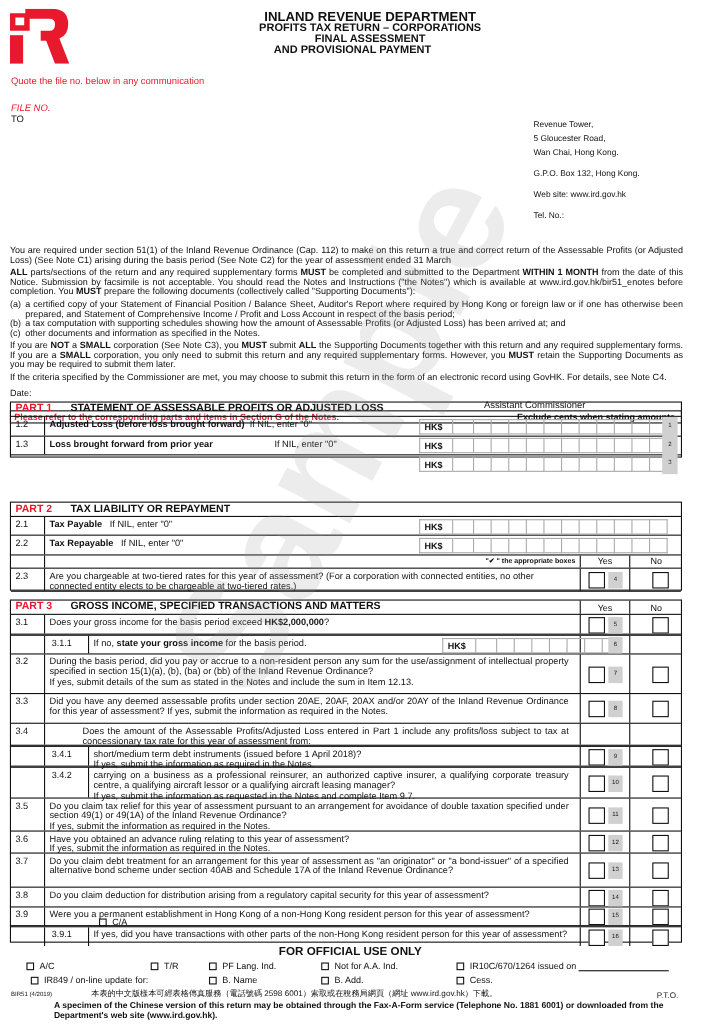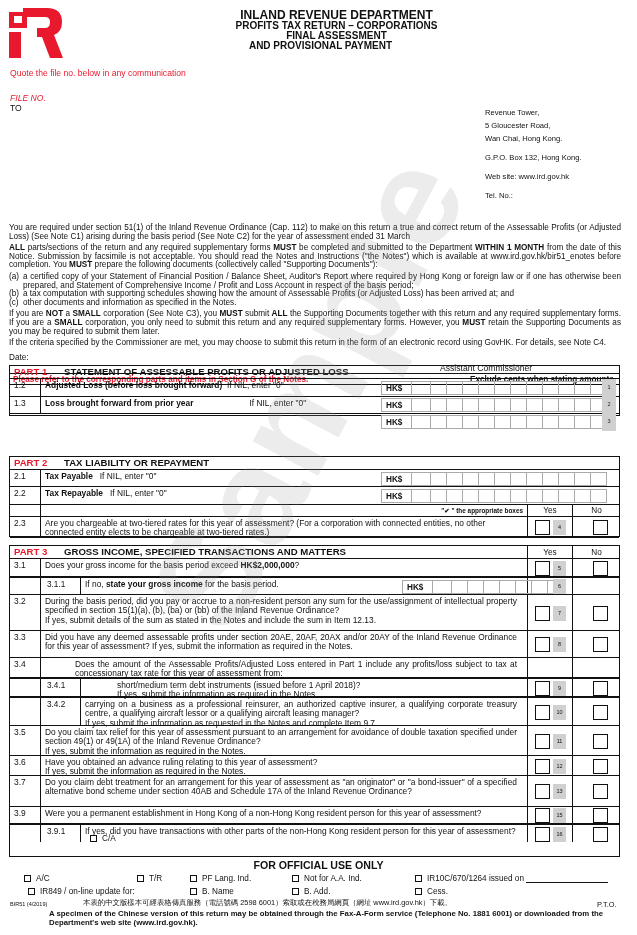--- a/index.html
+++ b/index.html
@@ -313,21 +313,21 @@
         <div class="num">3.4</div>
         <div class="txt" style="padding-right: 102px; text-align: justify;">
           <div>Does the amount of the Assessable Profits/Adjusted Loss entered in Part 1 include any profits/loss subject to tax at concessionary tax rate for this year of assessment from:</div>
         </div>
         <div class="yn-col" style="left: 517px;"></div>
         <div class="yn-col" style="left: 562px;"></div>
       </div>
       <div class="row" style="height: 19px; border-top: 1px solid rgb(17, 17, 17);">
         <div class="num" style="border-right: 1px solid rgb(17, 17, 17);"></div>
         <div style="width: 40px; flex: 0 0 auto; border-right: 1px solid rgb(17, 17, 17); padding: 2px 0px 0px 6px;">3.4.1</div>
-        <div class="txt" style="padding-right: 102px; text-align: justify; margin-left: 32px;">
+        <div class="txt" style="padding-right: 102px; text-align: justify;">
           <div>short/medium term debt instruments (issued before 1 April 2018)?</div>
           <div style="text-align: left;">If yes, submit the information as required in the Notes.</div>
         </div>
         <div class="yn-col" style="left: 517px;"></div>
         <div class="yn-col" style="left: 562px;"></div>
         <div class="cb" style="left: 525px; top: 2px;"></div>
         <div class="tag" style="left: 543px; top: 2px;">9</div>
         <div class="cb" style="left: 583px; top: 2px;"></div>
       </div>
       <div class="row" style="height: 29px; border-top: 1px solid rgb(17, 17, 17);">
@@ -370,20 +370,31 @@
       <div class="row" style="height: 31px;">
         <div class="num">3.7</div>
         <div class="txt" style="padding-right: 102px; text-align: justify;">
           <div>Do you claim debt treatment for an arrangement for this year of assessment as "an originator" or "a bond-issuer" of a specified alternative bond scheme under section 40AB and Schedule 17A of the Inland Revenue Ordinance?</div>
         </div>
         <div class="yn-col" style="left: 517px;"></div>
         <div class="yn-col" style="left: 562px;"></div>
         <div class="cb" style="left: 525px; top: 8px;"></div>
         <div class="tag" style="left: 543px; top: 8px;">13</div>
         <div class="cb" style="left: 583px; top: 8px;"></div>
+      </div>
+      <div class="row" style="height: 18px;">
+        <div class="num">3.8</div>
+        <div class="txt" style="padding-right: 102px; text-align: justify;">
+          <div>Do you claim deduction for distribution arising from a regulatory capital security for this year of assessment?</div>
+        </div>
+        <div class="yn-col" style="left: 517px;"></div>
+        <div class="yn-col" style="left: 562px;"></div>
+        <div class="cb" style="left: 525px; top: 2px;"></div>
+        <div class="tag" style="left: 543px; top: 2px;">14</div>
+        <div class="cb" style="left: 583px; top: 2px;"></div>
       </div>
       <div class="row" style="height: 17px;">
         <div class="num">3.9</div>
         <div class="txt" style="padding-right: 102px; text-align: justify;">
           <div>Were you a permanent establishment in Hong Kong of a non-Hong Kong resident person for this year of assessment?</div>
         </div>
         <div class="yn-col" style="left: 517px;"></div>
         <div class="yn-col" style="left: 562px;"></div>
         <div class="cb" style="left: 525px; top: 1px;"></div>
         <div class="tag" style="left: 543px; top: 1px;">15</div>

